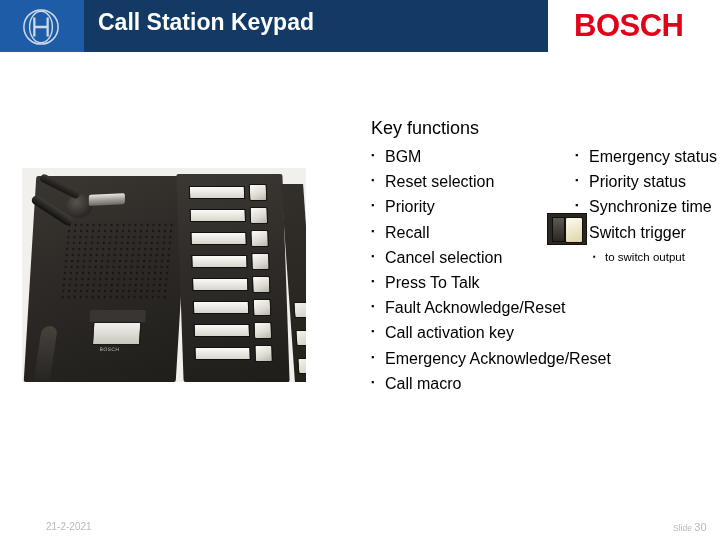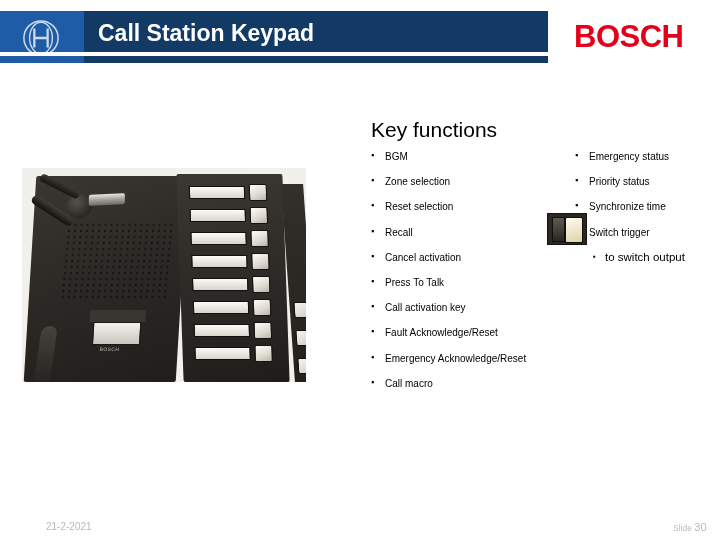--- a/index.html
+++ b/index.html
@@ -12,21 +12,21 @@
     height: 540px;
     position: relative;
     overflow: hidden;
     font-family: "Liberation Sans", sans-serif;
     color: #000000;
   }
 
   
   #header-bar {
     position: absolute;
-    left: 0; top: 11px;
+    left: 0; top: 0;
     width: 704px; height: 52px;
     background: #123a64;
   }
   #logo-block {
     position: absolute;
     left: 0; top: 0;
     width: 84px; height: 52px;
     background: #1f5ca8;
   }
   #bosch-emblem {
@@ -65,21 +65,21 @@
     left: 0; top: 52px;
     width: 720px; height: 4px;
     background: #ffffff;
   }
 
   
   #slide-heading {
     position: absolute;
     left: 371px;
     top: 118px;
-    font-size: 21px;
+    font-size: 18px;
     color: #000000;
     white-space: nowrap;
   }
 
   
   #product-photo {
     position: absolute;
     left: 22px;
     top: 168px;
     width: 284px;
@@ -208,21 +208,21 @@
     width: 16px; height: 64px;
     background: linear-gradient(180deg,#46423c 0%,#22201d 100%);
     border-radius: 8px 8px 0 0;
     transform: skewX(-5deg);
   }
 
   
   .bullet-list { position: absolute; }
   .bullet-item {
     position: relative;
-    font-size: 10px;
+    font-size: 16px;
     color: #000000;
     white-space: nowrap;
     padding-left: 14px;
     line-height: 13px;
   }
   .bullet-item::before {
     content: "\25AA";
     position: absolute;
     left: 0; top: -1px;
     font-size: 9px;
@@ -361,27 +361,27 @@
 
   <div class="photo-body" id="panel-far-right">
     <div class="key-row-far" style="top:118px;"></div>
     <div class="key-row-far" style="top:146px;"></div>
     <div class="key-row-far" style="top:174px;"></div>
   </div>
 </div>
 
 <div id="list-left" class="bullet-list">
   <div class="bullet-item">BGM</div>
-  <div class="bullet-item">Zone selection</div>
   <div class="bullet-item">Reset selection</div>
+  <div class="bullet-item">Priority</div>
   <div class="bullet-item">Recall</div>
-  <div class="bullet-item">Cancel activation</div>
+  <div class="bullet-item">Cancel selection</div>
   <div class="bullet-item">Press To Talk</div>
+  <div class="bullet-item">Fault Acknowledge/Reset</div>
   <div class="bullet-item">Call activation key</div>
-  <div class="bullet-item">Fault Acknowledge/Reset</div>
   <div class="bullet-item">Emergency Acknowledge/Reset</div>
   <div class="bullet-item">Call macro</div>
 </div>
 
 <div id="list-right" class="bullet-list">
   <div class="bullet-item">Emergency status</div>
   <div class="bullet-item">Priority status</div>
   <div class="bullet-item">Synchronize time</div>
   <div class="bullet-item no-marker">Switch trigger</div>
   <div class="bullet-item sub">to switch output</div>

